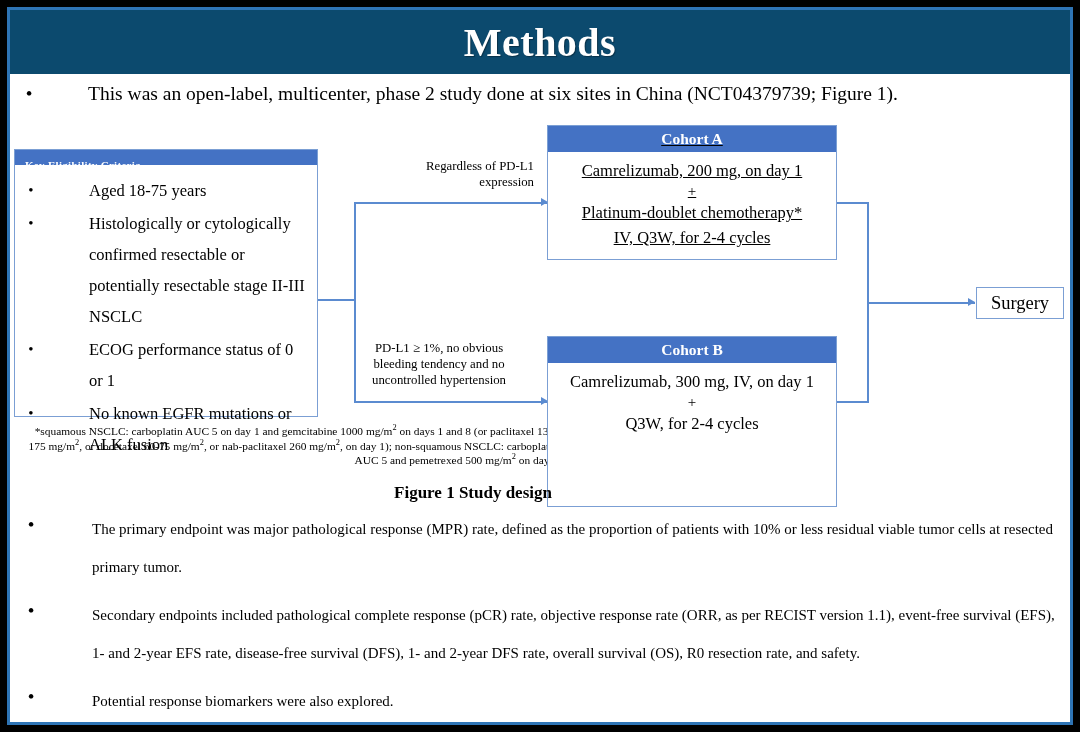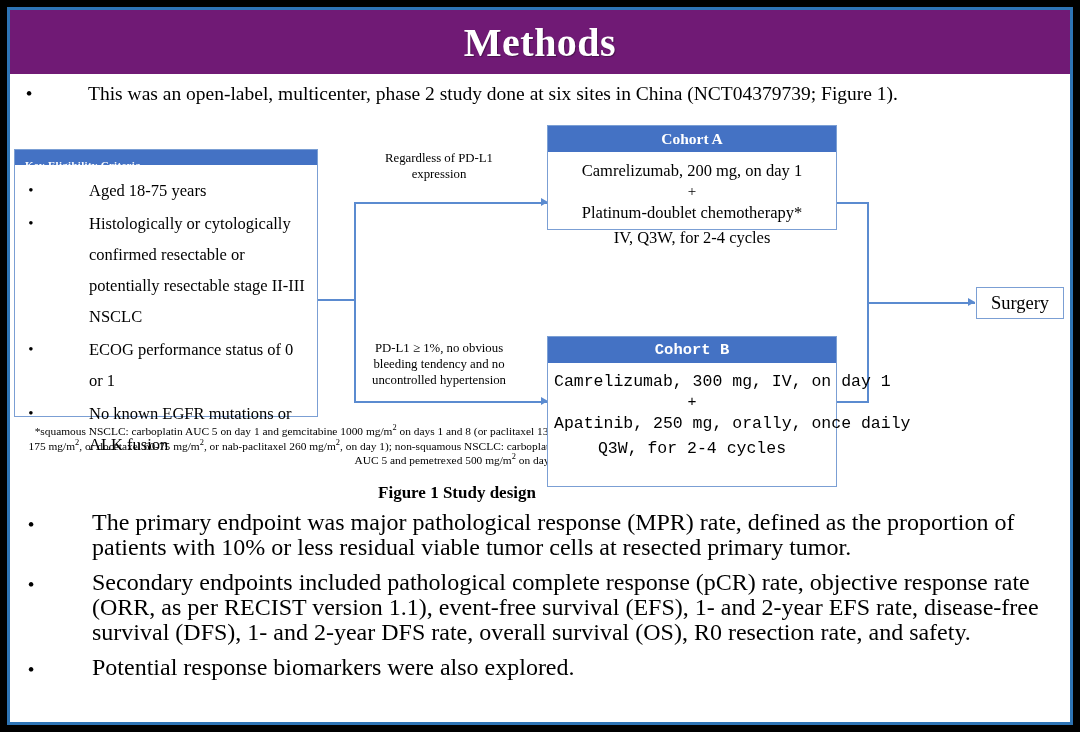--- a/index.html
+++ b/index.html
@@ -6,21 +6,21 @@
   body{width:1080px;height:732px;overflow:hidden;font-family:"Liberation Serif",serif;}
 
   #slide{position:relative;width:1080px;height:732px;background:#000;box-sizing:border-box;}
 
   
   #frame{position:absolute;left:7px;top:7px;width:1066px;height:718px;
          border:3px solid #2E74B5;background:#ffffff;box-sizing:border-box;}
 
   
   #title-bar{position:absolute;left:10px;top:10px;width:1060px;height:64px;
-             background:#701a75;display:flex;align-items:center;justify-content:center;}
+             background:#0c4a6e;display:flex;align-items:center;justify-content:center;}
   #title-text{color:#fff;font-size:40px;font-weight:bold;letter-spacing:.5px;
               font-family:"Liberation Serif",serif;text-shadow:1px 1px 1px rgba(0,0,0,.35);}
 
   
   .bullet-row{display:flex;align-items:flex-start;}
   .bullet-dot{flex:0 0 auto;width:26px;text-align:center;font-size:19px;line-height:27px;color:#000;}
   .bullet-txt{flex:1 1 auto;font-size:19.5px;line-height:27px;color:#000;text-align:left;margin-left:46px;}
 
   
   #figure{position:absolute;left:10px;top:112px;width:1060px;height:390px;}
@@ -41,31 +41,31 @@
   #footnote{position:absolute;left:8px;top:312px;width:540px;
             font-size:11.4px;line-height:14.6px;color:#000;text-align:right;}
   #footnote sup{font-size:8.4px;vertical-align:super;line-height:0;}
 
   
   .cohort{width:290px;}
   .cohort .box-head{height:26px;line-height:26px;font-size:15.5px;}
   .cohort-body{padding:6px 6px 4px 6px;text-align:center;}
   .cohort-body div{font-size:16.5px;line-height:25px;color:#000;white-space:nowrap;}
   .cohort-body .plus{line-height:17px;font-size:15px;}
-  #cohortA{left:537px;top:13px;height:105px;}
-  #cohortB{left:537px;top:224px;height:151px;font-family:Liberation Mono, monospace;}
+  #cohortA{left:537px;top:13px;height:135px;text-decoration:underline;}
+  #cohortB{left:537px;top:224px;height:171px;}
 
   
   #surgery{left:966px;top:175px;width:88px;height:32px;border:1.5px solid #7B9FD4;
            display:flex;align-items:center;justify-content:center;}
   #surgery span{font-size:18.5px;color:#000;}
 
   
   .conn-label{position:absolute;text-align:center;color:#000;}
-  #lab-top{left:334px;top:38px;width:190px;font-size:12.8px;line-height:16px;}
+  #lab-top{left:334px;top:46px;width:190px;font-size:12.8px;line-height:16px;text-align:right;}
   #lab-bot{left:334px;top:228px;width:190px;font-size:12.8px;line-height:16px;}
   #lab-right{left:872px;top:140px;width:110px;font-size:12.6px;line-height:15.5px;}
 
   
   .ln{position:absolute;background:#5B8BD0;}
   #l-stub{left:308px;top:187px;width:38px;height:1.6px;}
   #l-trunk{left:344px;top:90px;width:1.6px;height:200px;}
   #l-up{left:344px;top:90px;width:194px;height:1.6px;}
   #l-dn{left:344px;top:289px;width:194px;height:1.6px;}
 
@@ -75,28 +75,28 @@
   #r-trunk{left:857px;top:90px;width:1.6px;height:200px;}
   #r-out{left:857px;top:190px;width:108px;height:1.6px;}
 
   .arrow{position:absolute;width:0;height:0;border-top:4.5px solid transparent;
          border-bottom:4.5px solid transparent;border-left:7px solid #5B8BD0;}
   #ar-up{left:531px;top:86px;}
   #ar-dn{left:531px;top:285px;}
   #ar-out{left:958px;top:186px;}
 
   
-  #caption{position:absolute;left:10px;top:483px;width:894px;text-align:center;
+  #caption{position:absolute;left:26px;top:483px;width:894px;text-align:center;
            font-size:17px;font-weight:bold;color:#000;}
 
   
   #body-bullets{position:absolute;left:16px;top:510px;width:1046px;}
   #body-bullets .blk{margin-bottom:10px;}
   #body-bullets .bullet-dot{width:30px;font-size:19px;line-height:29px;}
-  #body-bullets .bullet-txt{font-size:24px;line-height:25px;}
+  #body-bullets .bullet-txt{font-size:15px;line-height:38px;}
 </style>
 </head>
 <body>
 
 <div id="slide">
   <div id="frame"></div>
 
   <div id="title-bar">
     <div id="title-text">Methods</div>
   </div>
@@ -153,21 +153,20 @@
         <div>Platinum-doublet chemotherapy*</div>
         <div>IV, Q3W, for 2-4 cycles</div>
       </div>
     </div>
 
     <div class="box cohort" id="cohortB">
       <div class="box-head">Cohort B</div>
       <div class="cohort-body">
         <div>Camrelizumab, 300 mg, IV, on day 1</div>
         <div class="plus">+</div>
-        <div>Apatinib, 250 mg, orally, once daily</div>
         <div>Q3W, for 2-4 cycles</div>
       </div>
     </div>
 
     <div class="conn-label" id="lab-top">
       <div>Regardless of PD-L1</div>
       <div>expression</div>
     </div>
     <div class="conn-label" id="lab-bot">
       <div>PD-L1 ≥ 1%, no obvious</div>

